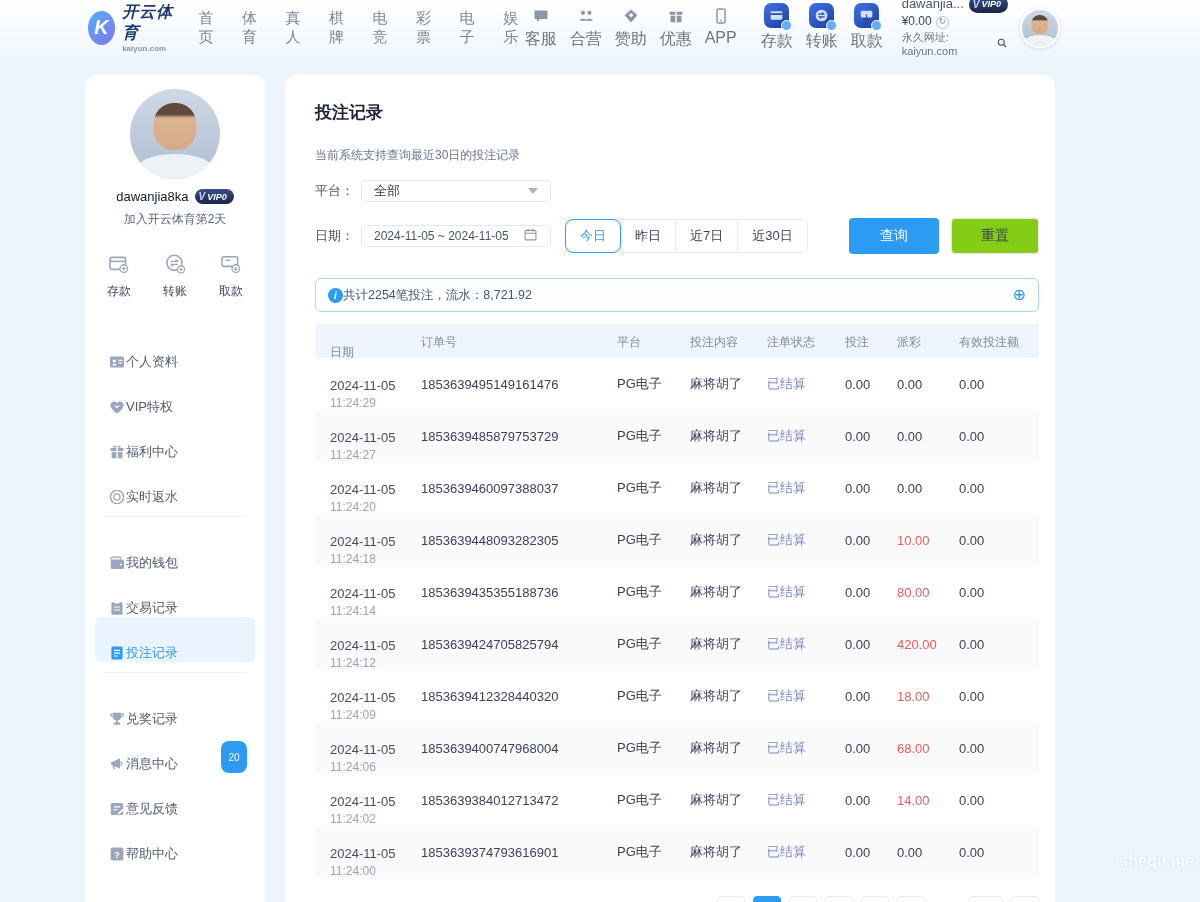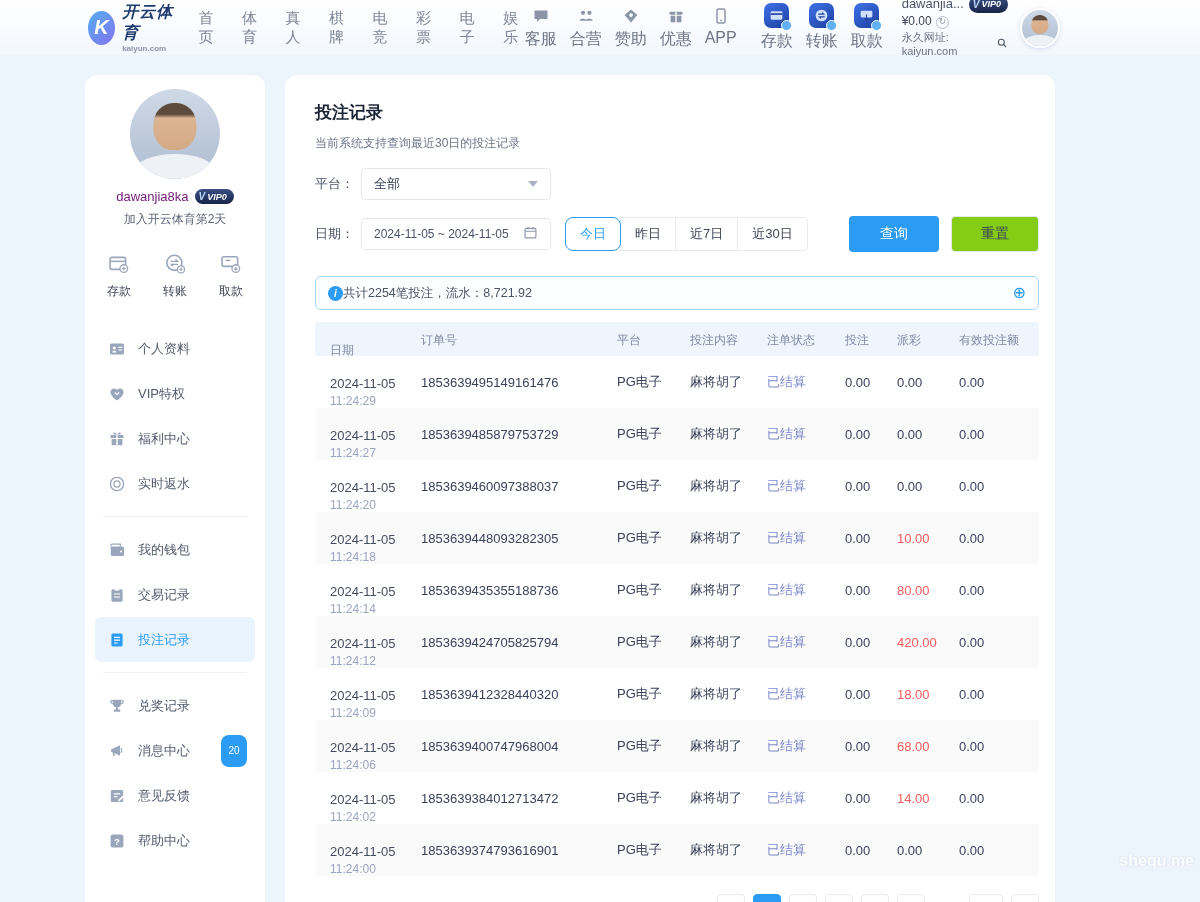--- a/index.html
+++ b/index.html
@@ -55,43 +55,43 @@
     transform:translateX(-50%); border-radius:50% 50% 0 0; background:#eef1f5; }
   .avatar-sm { width:40px; height:40px; margin-left:12px; border:2px solid #fff; box-shadow:0 1px 4px rgba(40,80,150,.18); }
   .avatar-lg { width:90px; height:90px; margin:14px auto 0; }
   
   .content { display:flex; gap:20px; margin:20px 0 0 85px; width:970px; align-items:stretch; }
   .sidebar { width:180px; flex-shrink:0; background:#fff; border-radius:12px 12px 0 0; height:827px; padding-bottom:10px; }
   .main-card { flex:1; background:#fff; border-radius:12px 12px 0 0; height:827px;
     padding:26px 16px 0 30px; overflow:hidden; }
   
   .side-user { display:flex; align-items:center; justify-content:center; gap:6px; margin-top:10px; }
-  .side-user .nm { font-size:13px; color:#701a75; }
+  .side-user .nm { font-size:13px; color:#0f172a; }
   .side-join { text-align:center; font-size:12px; color:#5a6478; margin-top:7px; }
   .side-actions { display:flex; justify-content:space-between; padding:0 22px; margin-top:24px; }
   .sact { display:flex; flex-direction:column; align-items:center; gap:7px; cursor:pointer; }
   .sact .glyph { width:24px; height:24px; color:#9aa6bb; }
   .sact .glyph svg { width:24px; height:24px; }
   .sact .lbl { font-size:12px; color:#3c4456; }
   .side-menu { margin-top:26px; }
-  .smi { display:flex; align-items:center; gap:12px; height:45px; margin:0 10px; padding-left:13px;
+  .smi { display:flex; align-items:flex-end; height:45px; margin:0 10px; padding-left:13px;
     border-radius:6px; font-size:13px; color:#515b6e; cursor:pointer; }
   .smi .glyph { width:18px; height:18px; color:#9aa6bb; display:flex; }
   .smi .glyph svg { width:18px; height:18px; }
   .smi.active { background:#e9f4fe; color:#2b9bf4; }
   .smi.active .glyph { color:#2b9bf4; }
   .smi .badge { margin-left:auto; margin-right:8px; background:#2b9bf4; color:#fff; font-size:10px;
     min-width:26px; height:32px; border-radius:8px; display:flex; align-items:center; justify-content:center; }
   .sdiv { height:1px; background:#eef1f5; margin:10px 18px; }
   
   h1 { font-size:17px; color:#1b2436; font-weight:bold; }
-  .subtitle { font-size:12px; color:#6b7486; margin-top:11px; }
+  .subtitle { font-size:12px; color:#6b7486; margin-top:23px; }
   .frow { display:flex; align-items:center; margin-top:16px; }
   .flabel { font-size:13px; color:#4a5468; width:46px; flex-shrink:0; }
-  .select, .datebox { width:190px; height:32px; border:1px solid #e4e7ed; border-radius:4px;
+  .select, .datebox { width:190px; height:22px; border:1px solid #e4e7ed; border-radius:4px;
     display:flex; align-items:center; padding:0 12px; font-size:13px; color:#2f3850;
     background:#fff; cursor:pointer; justify-content:space-between; }
   .chev { width:0; height:0; border-left:5px solid transparent; border-right:5px solid transparent;
     border-top:6px solid #aab3c2; margin-left:8px; }
   .datebox { font-size:12px; color:#4a5468; }
   .cal svg { width:15px; height:15px; color:#8d97ab; }
   .qgroup { display:flex; margin-left:14px; }
   .qbtn { height:34px; padding:0 14px; background:#fff; border:1px solid #e8ebf1; margin-left:-1px;
     font-size:13px; color:#3c4456; display:flex; align-items:center; cursor:pointer; }
   .qbtn:first-child { border-radius:4px 0 0 4px; margin-left:0; }

